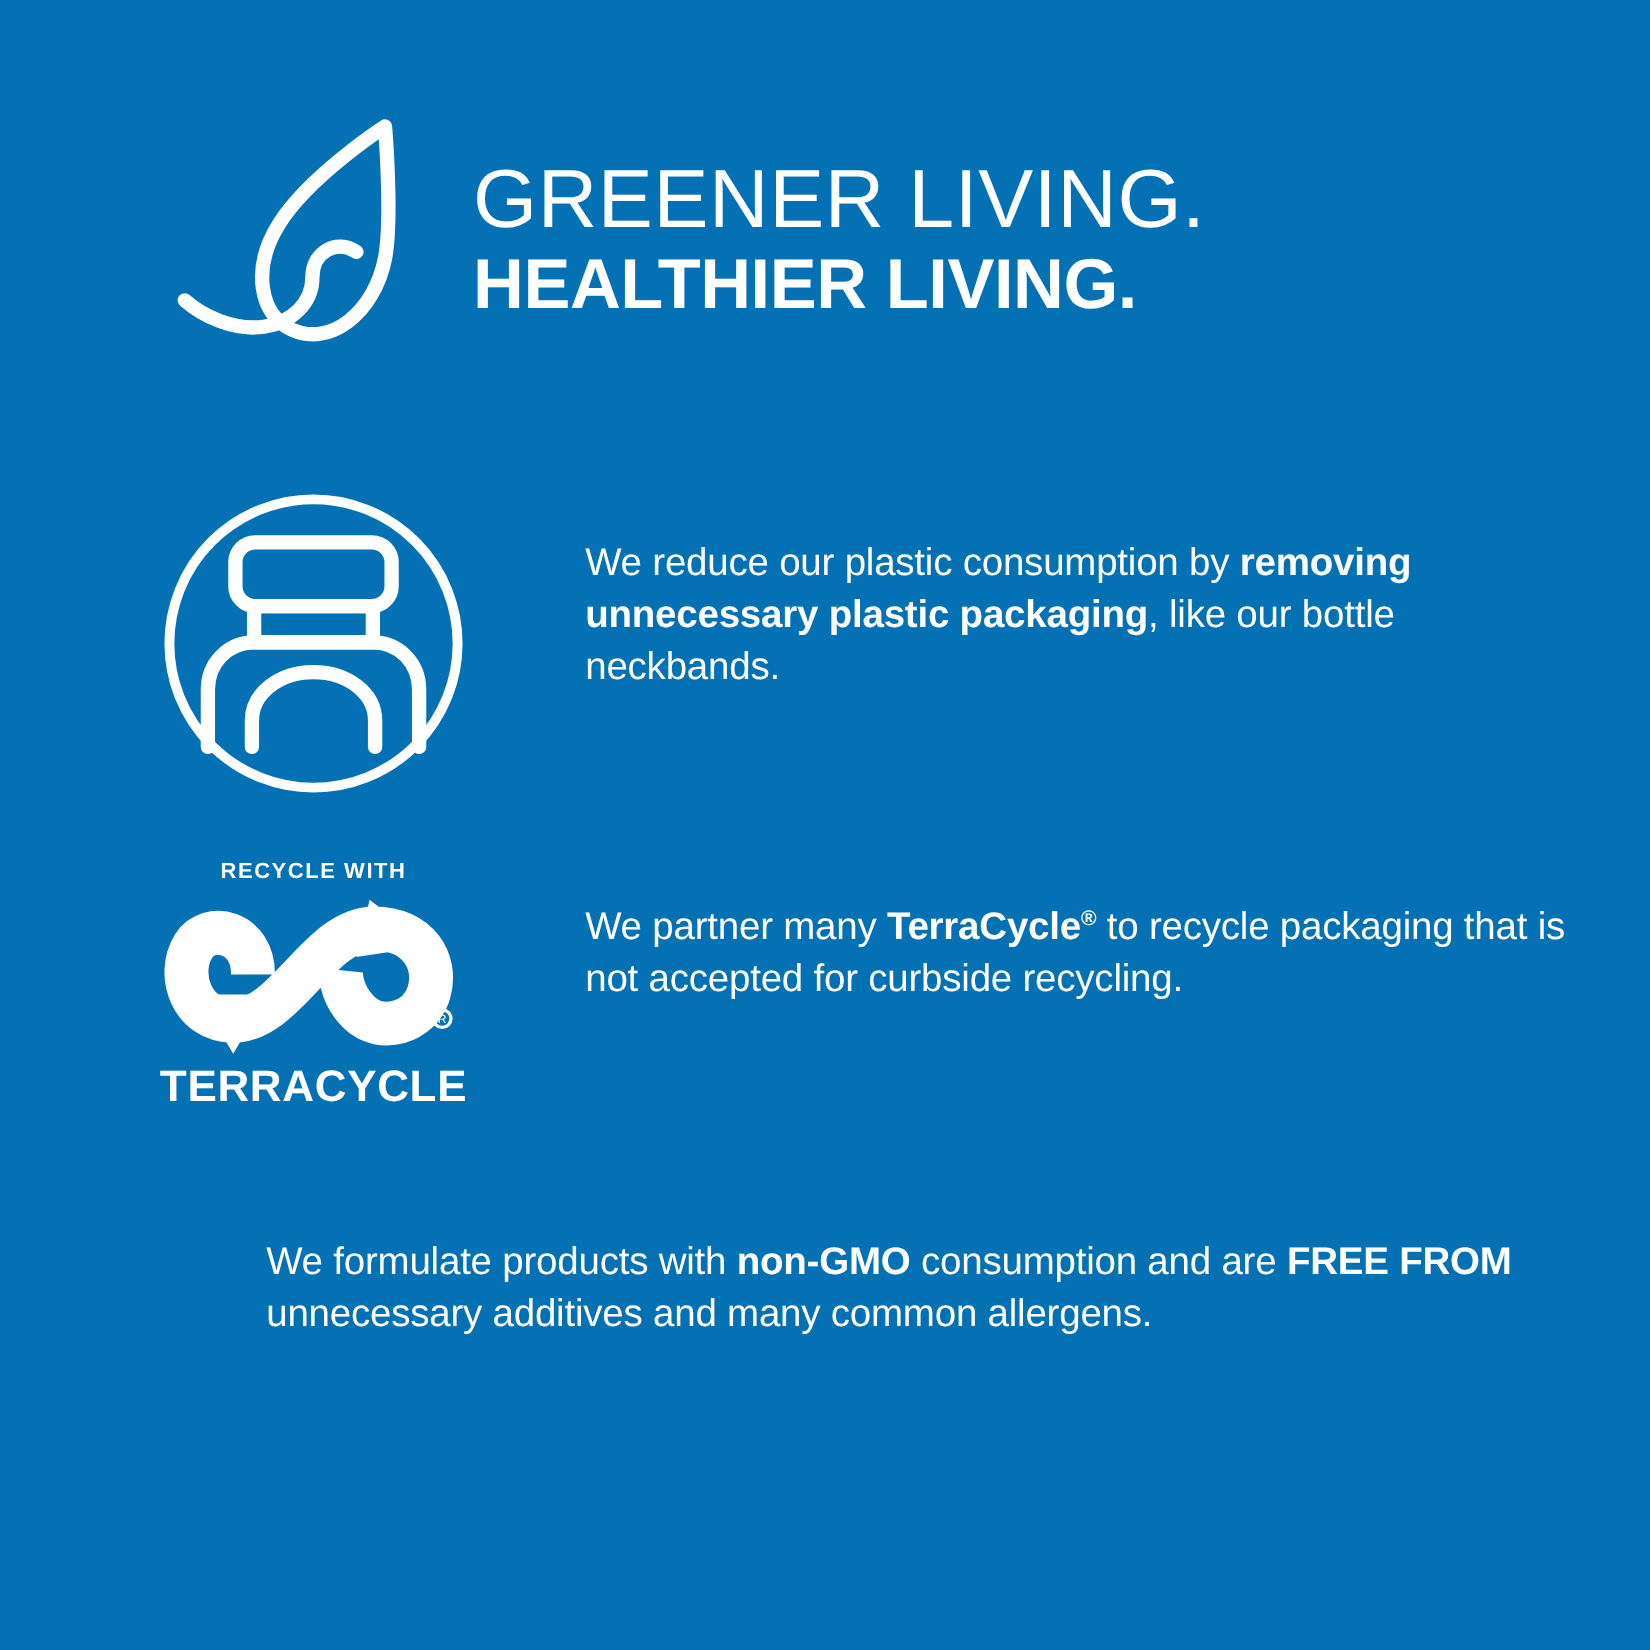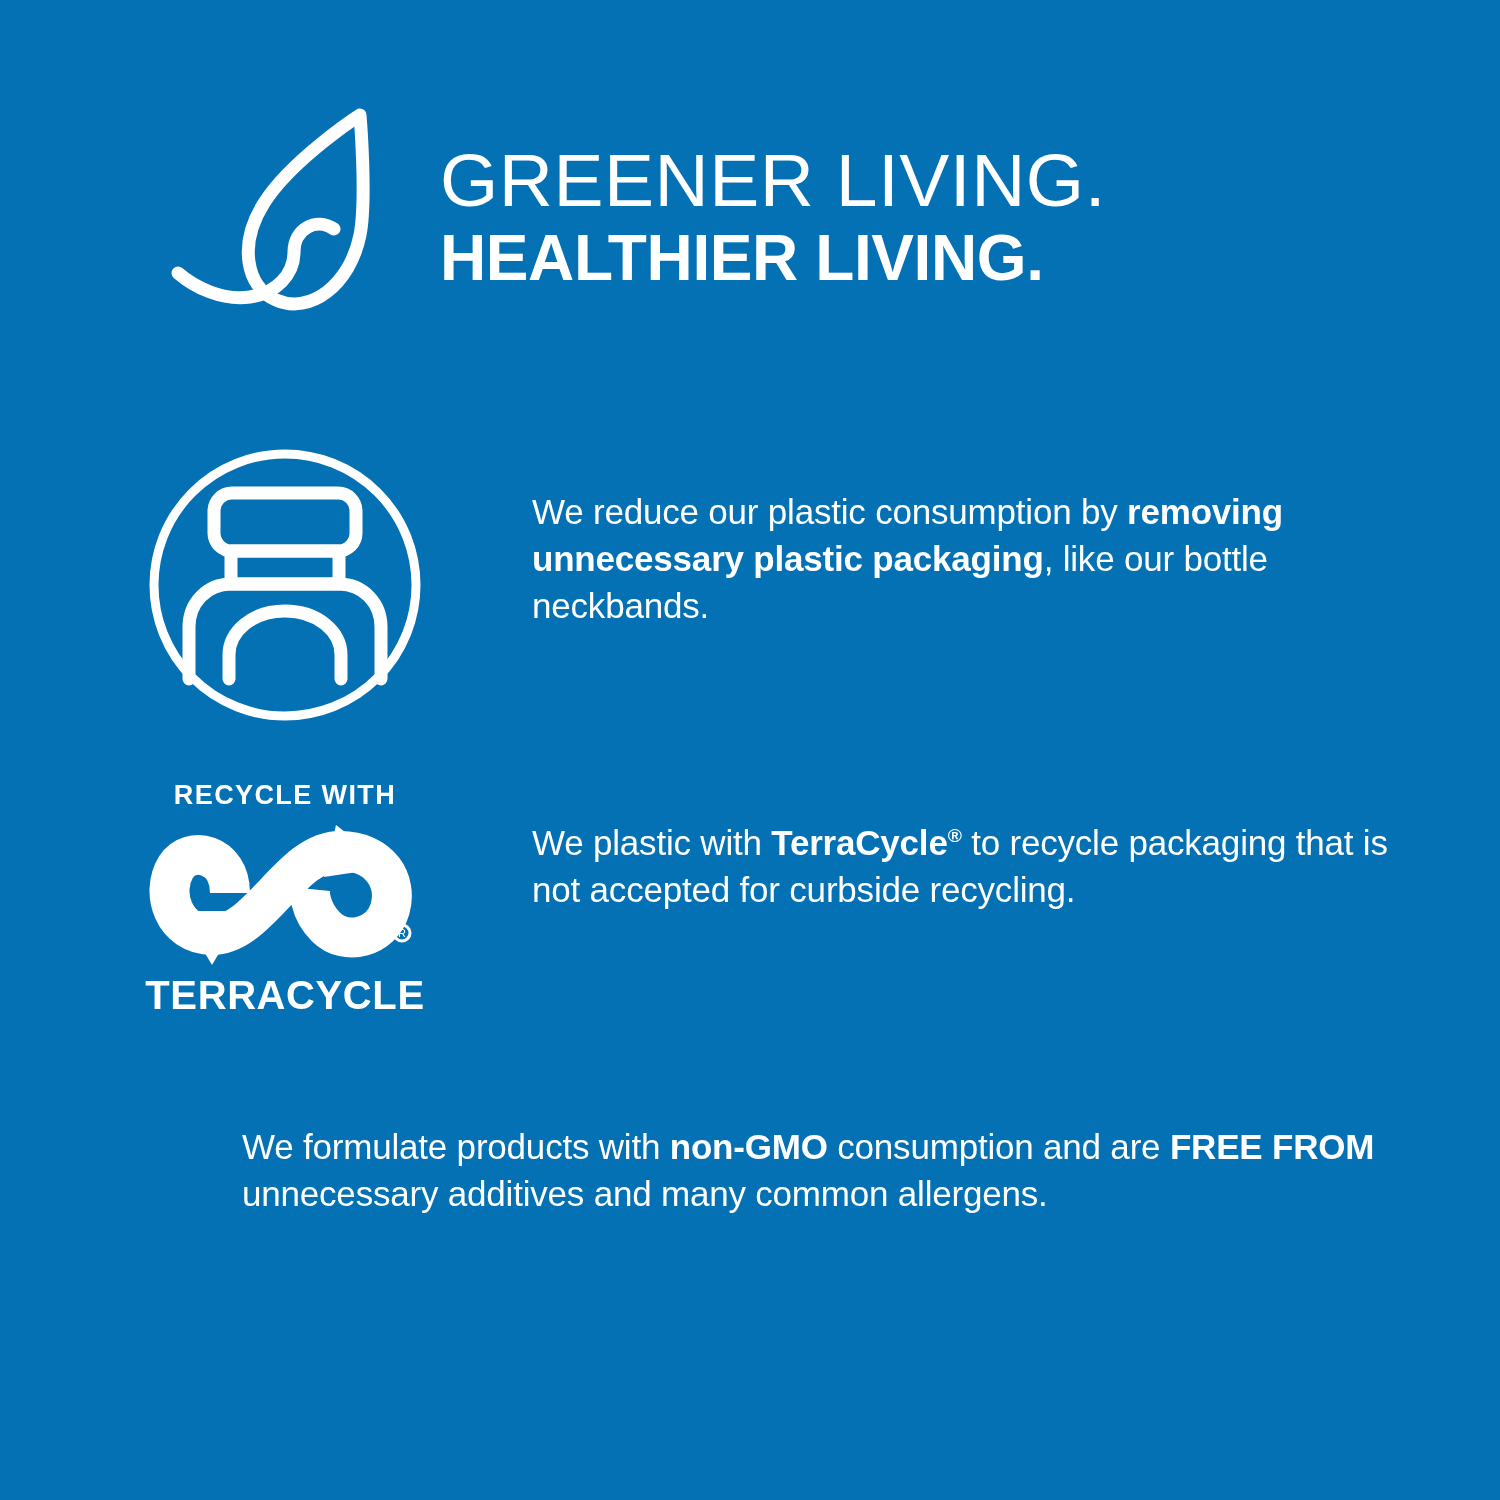--- a/index.html
+++ b/index.html
@@ -13,21 +13,21 @@
     height: 1500px;
     background: #0371b4;
     overflow: hidden;
     font-family: "Liberation Sans", sans-serif;
     color: #ffffff;
   }
 
   
   .header {
     position: absolute;
-    left: 164px;
+    left: 154px;
     top: 104px;
     width: 1260px;
     height: 220px;
     display: flex;
     align-items: center;
   }
   .leaf-logo {
     width: 250px;
     height: 215px;
     flex: 0 0 250px;
@@ -98,21 +98,21 @@
   #row-gmo .row-body { padding-top: 32px; }
 
   
   .tc-logo {
     width: 290px;
     display: flex;
     flex-direction: column;
     align-items: center;
   }
   .tc-top {
-    font-size: 27px;
+    font-size: 20px;
     font-weight: 700;
     letter-spacing: 1.4px;
     line-height: 1;
     margin-bottom: 6px;
   }
   .tc-mark {
     width: 290px;
     height: 156px;
     position: relative;
   }
@@ -200,21 +200,21 @@
               <text x="0" y="4" font-size="11" font-family="Liberation Sans, sans-serif" fill="#ffffff" text-anchor="middle">R</text>
             </g>
           </svg>
         </div>
 
         <div class="tc-bottom">TERRACYCLE</div>
       </div>
     </div>
     <div class="row-body">
       <div class="body-text">
-        <span>We plastic with </span><b>TerraCycle</b><span class="sup-r">®</span><span> to recycle packaging that is not accepted for curbside recycling.</span>
+        <span>We partner many </span><b>TerraCycle</b><span class="sup-r">®</span><span> to recycle packaging that is not accepted for curbside recycling.</span>
       </div>
     </div>
   </div>
 
   <div class="row" id="row-gmo">
     <div class="row-body">
       <div class="body-text">
         <span>We formulate products with </span><b>non-GMO</b><span> consumption and are </span><b>FREE FROM</b><span> unnecessary additives and many common allergens.</span>
       </div>
     </div>

